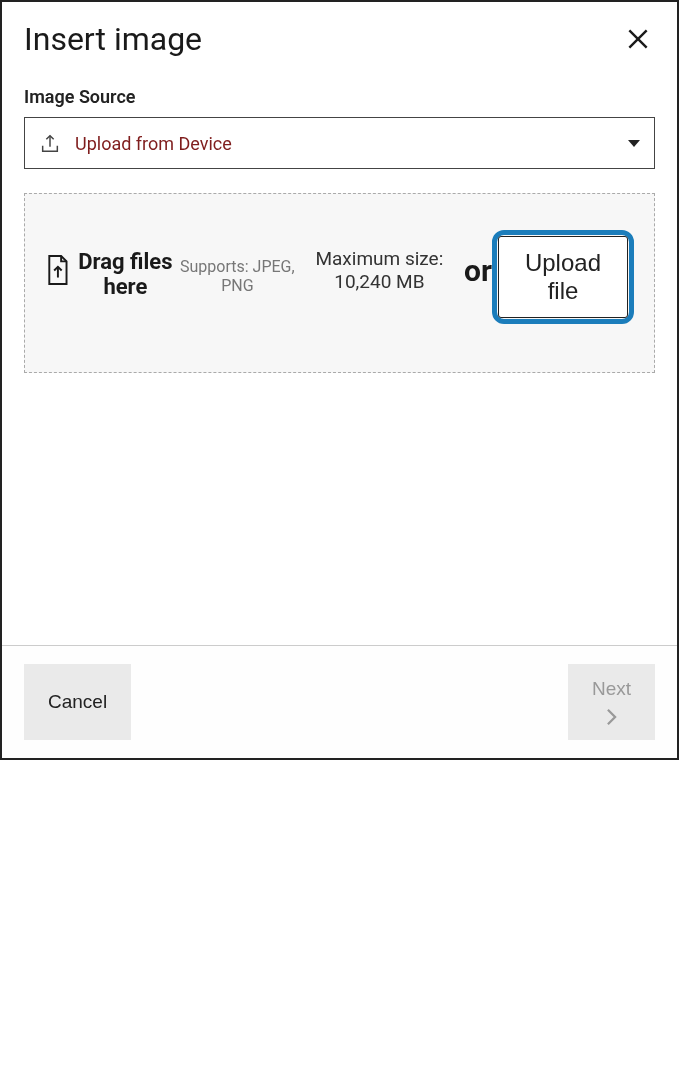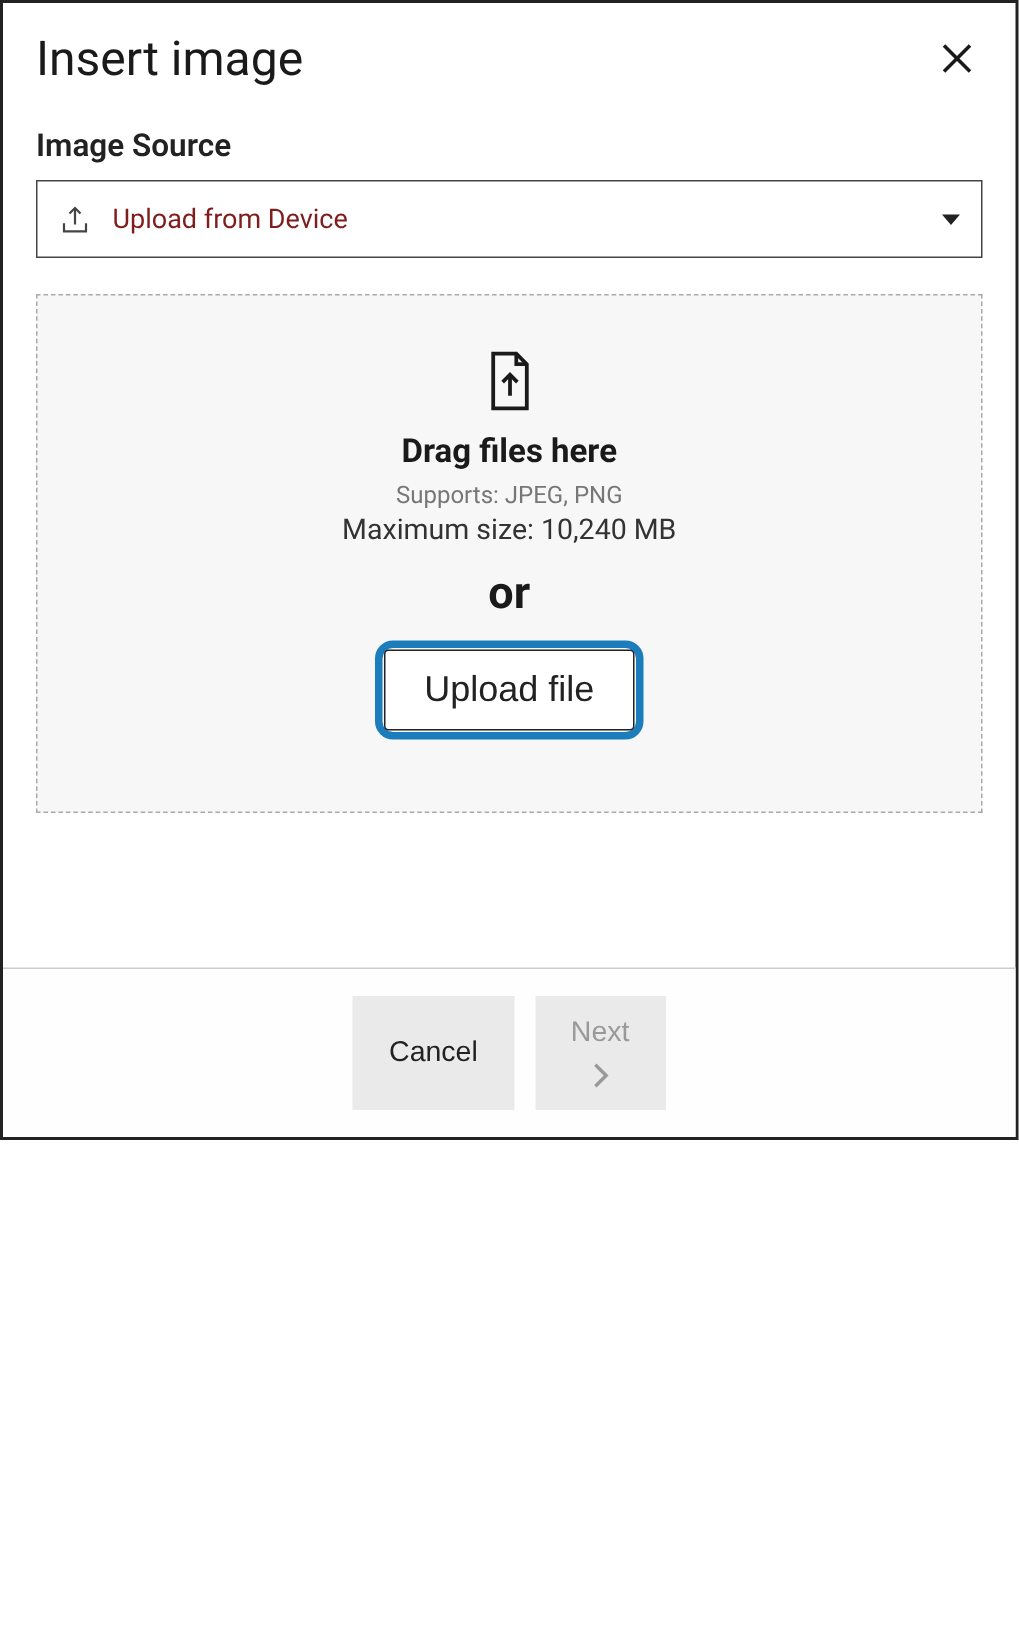--- a/index.html
+++ b/index.html
@@ -43,21 +43,21 @@
       align-items: center;
       justify-content: center;
     }
     .close-btn svg {
       width: 26px;
       height: 26px;
       stroke: #1a1a1a;
       stroke-width: 2.2;
     }
     .field-label {
-      font-size: 21px;
+      font-size: 18px;
       font-weight: 600;
       color: #222;
       margin-bottom: 10px;
       display: block;
     }
     .select-box {
       width: 100%;
       border: 1px solid #444;
       height: 52px;
       display: flex;
@@ -86,21 +86,21 @@
       height: 0;
       border-left: 6px solid transparent;
       border-right: 6px solid transparent;
       border-top: 7px solid #222;
     }
     .dropzone {
       border: 1px dashed #aaa;
       background: #f7f7f7;
       padding: 36px 20px 48px 20px;
       display: flex;
-      flex-direction: column;
+      flex-direction: row;
       align-items: center;
       text-align: center;
     }
     .dropzone svg.file-icn {
       width: 34px;
       height: 42px;
       fill: none;
       stroke: #1a1a1a;
       stroke-width: 1.8;
       margin-bottom: 14px;
@@ -141,21 +141,21 @@
       font-weight: 500;
       color: #222;
       cursor: pointer;
       border-radius: 3px;
     }
     .footer {
       border-top: 1px solid #ccc;
       background: #fefefe;
       padding: 18px 22px;
       display: flex;
-      justify-content: center;
+      justify-content: space-between;
       gap: 14px;
     }
     .footer-btn {
       background: #eaeaea;
       border: none;
       padding: 14px 24px;
       font-size: 19px;
       font-weight: 500;
       cursor: pointer;
       display: flex;

